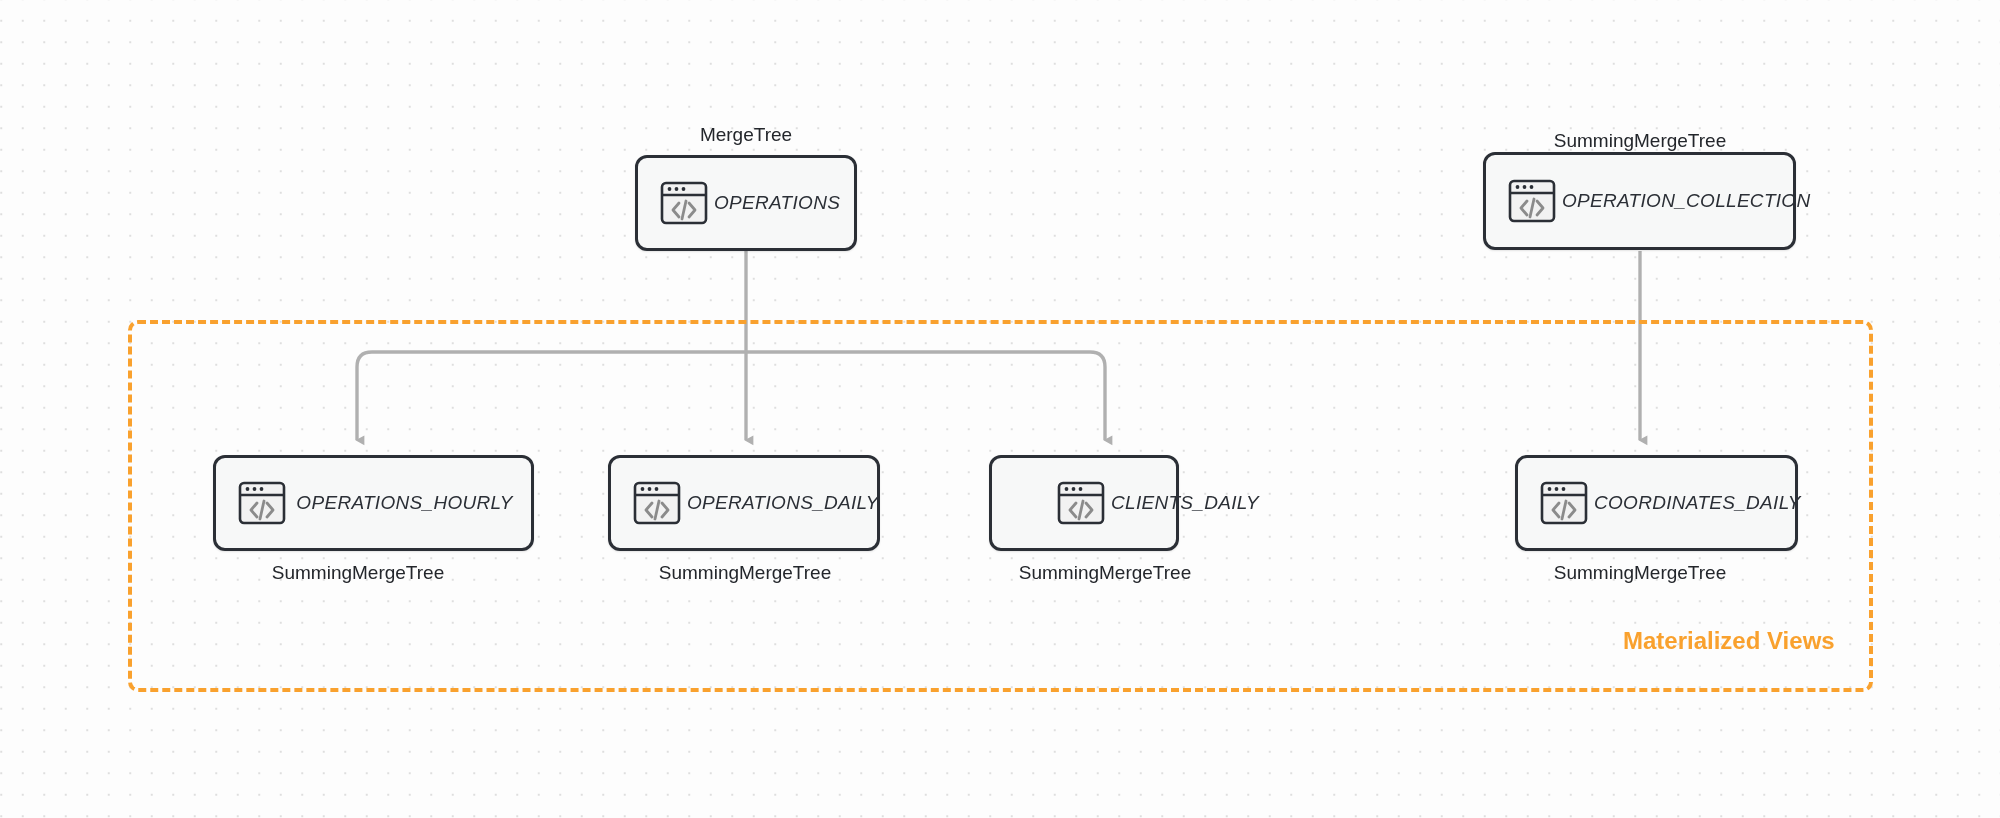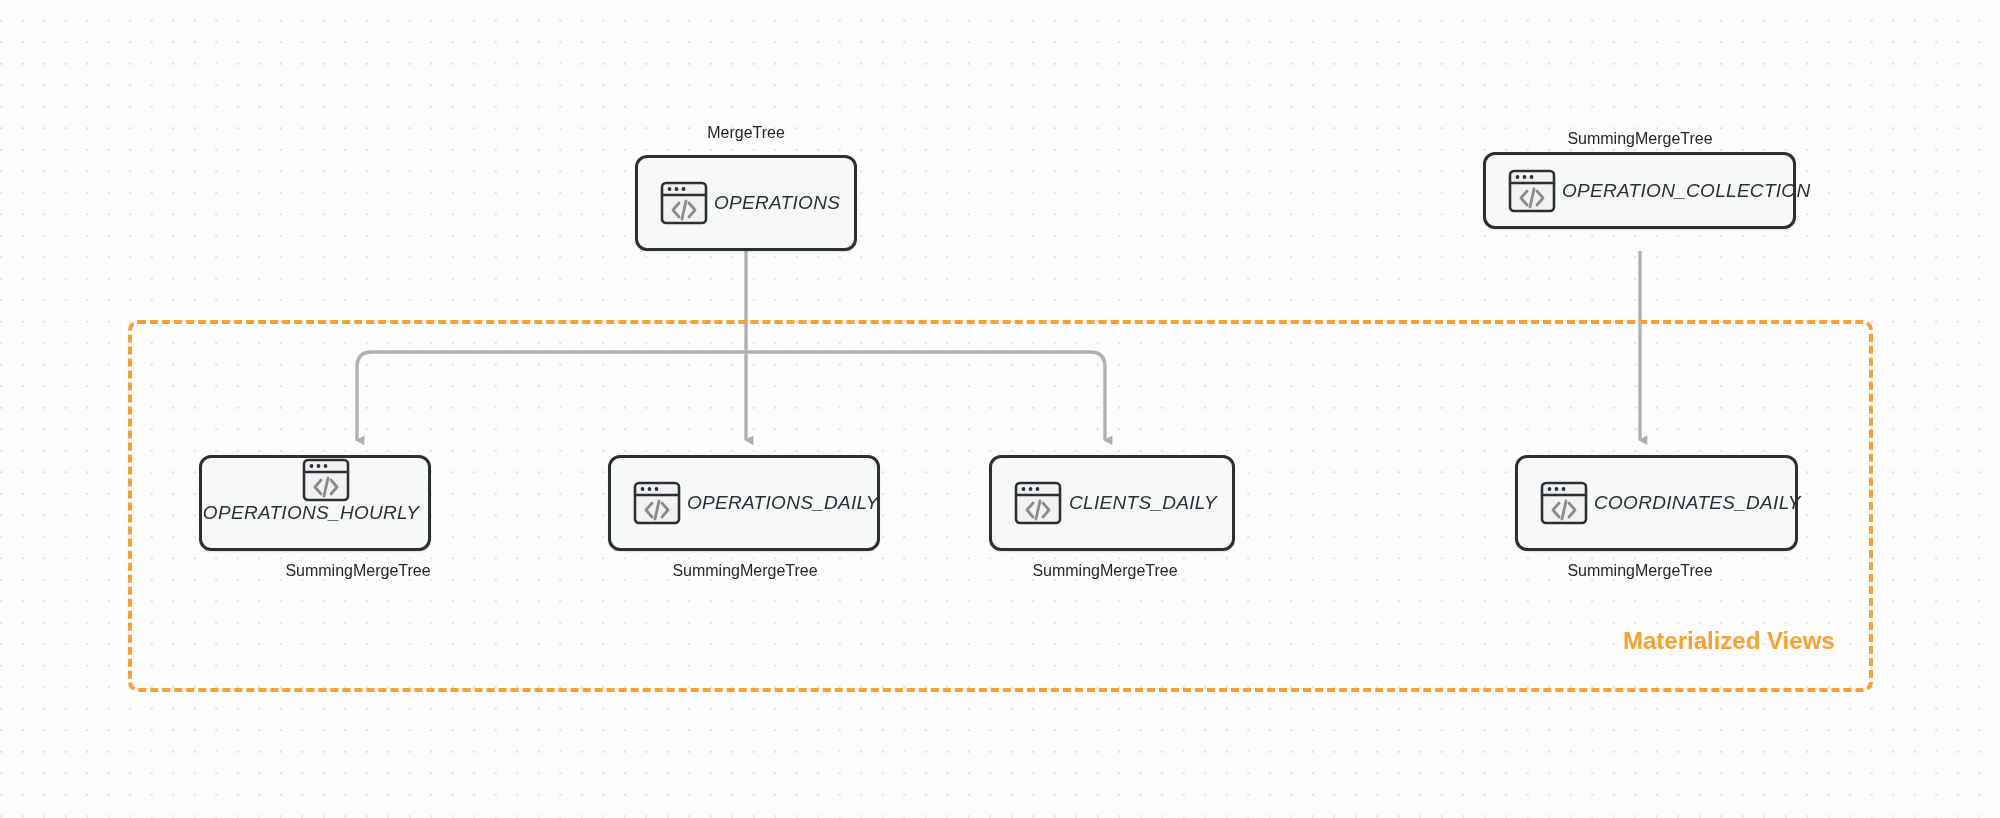--- a/index.html
+++ b/index.html
@@ -73,21 +73,21 @@
     letter-spacing: 0.3px;
     padding-right: 14px;
     padding-left: 6px;
     white-space: nowrap;
     font-family: "Liberation Sans", sans-serif;
   }
 
   
   .engine-caption {
     position: absolute;
-    font-size: 16px;
+    font-size: 19px;
     color: #23262b;
     white-space: nowrap;
     z-index: 4;
     font-family: "Liberation Sans", sans-serif;
   }
 </style>
 </head>
 <body>
 
 <div id="canvas">
@@ -125,37 +125,37 @@
         <circle cx="16.5" cy="8" r="1.9" fill="#2b2f36"></circle>
         <circle cx="23.5" cy="8" r="1.9" fill="#2b2f36"></circle>
         <path d="M19,22 L13,29 L19,36" stroke="#8b8b8b" stroke-width="2.8" fill="none" stroke-linecap="round" stroke-linejoin="round"></path>
         <path d="M29,22 L35,29 L29,36" stroke="#8b8b8b" stroke-width="2.8" fill="none" stroke-linecap="round" stroke-linejoin="round"></path>
         <path d="M26,20 L22,38" stroke="#8b8b8b" stroke-width="2.8" fill="none" stroke-linecap="round"></path>
       </svg>
     </span>
     <span class="node-label">OPERATIONS</span>
   </div>
 
-  <div class="node" style="left:1483px; top:152px; width:313px; height:77px;">
+  <div class="node" style="left:1483px; top:152px; width:313px; height:98px;">
     <span class="icon">
       <svg viewBox="0 0 48 44" width="48" height="44">
         <rect x="2" y="2" width="44" height="40" rx="4" ry="4" fill="#f2f2f2" stroke="#2b2f36" stroke-width="2.6"></rect>
         <path d="M2,14 L46,14" stroke="#2b2f36" stroke-width="2.6"></path>
         <circle cx="9.5" cy="8" r="1.9" fill="#2b2f36"></circle>
         <circle cx="16.5" cy="8" r="1.9" fill="#2b2f36"></circle>
         <circle cx="23.5" cy="8" r="1.9" fill="#2b2f36"></circle>
         <path d="M19,22 L13,29 L19,36" stroke="#8b8b8b" stroke-width="2.8" fill="none" stroke-linecap="round" stroke-linejoin="round"></path>
         <path d="M29,22 L35,29 L29,36" stroke="#8b8b8b" stroke-width="2.8" fill="none" stroke-linecap="round" stroke-linejoin="round"></path>
         <path d="M26,20 L22,38" stroke="#8b8b8b" stroke-width="2.8" fill="none" stroke-linecap="round"></path>
       </svg>
     </span>
     <span class="node-label">OPERATION_COLLECTION</span>
   </div>
 
-  <div class="node" style="left:199px; top:455px; width:232px; height:96px;flex-direction:column;">
+  <div class="node" style="left:213px; top:455px; width:321px; height:96px;">
     <span class="icon">
       <svg viewBox="0 0 48 44" width="48" height="44">
         <rect x="2" y="2" width="44" height="40" rx="4" ry="4" fill="#f2f2f2" stroke="#2b2f36" stroke-width="2.6"></rect>
         <path d="M2,14 L46,14" stroke="#2b2f36" stroke-width="2.6"></path>
         <circle cx="9.5" cy="8" r="1.9" fill="#2b2f36"></circle>
         <circle cx="16.5" cy="8" r="1.9" fill="#2b2f36"></circle>
         <circle cx="23.5" cy="8" r="1.9" fill="#2b2f36"></circle>
         <path d="M19,22 L13,29 L19,36" stroke="#8b8b8b" stroke-width="2.8" fill="none" stroke-linecap="round" stroke-linejoin="round"></path>
         <path d="M29,22 L35,29 L29,36" stroke="#8b8b8b" stroke-width="2.8" fill="none" stroke-linecap="round" stroke-linejoin="round"></path>
         <path d="M26,20 L22,38" stroke="#8b8b8b" stroke-width="2.8" fill="none" stroke-linecap="round"></path>
@@ -173,21 +173,21 @@
         <circle cx="16.5" cy="8" r="1.9" fill="#2b2f36"></circle>
         <circle cx="23.5" cy="8" r="1.9" fill="#2b2f36"></circle>
         <path d="M19,22 L13,29 L19,36" stroke="#8b8b8b" stroke-width="2.8" fill="none" stroke-linecap="round" stroke-linejoin="round"></path>
         <path d="M29,22 L35,29 L29,36" stroke="#8b8b8b" stroke-width="2.8" fill="none" stroke-linecap="round" stroke-linejoin="round"></path>
         <path d="M26,20 L22,38" stroke="#8b8b8b" stroke-width="2.8" fill="none" stroke-linecap="round"></path>
       </svg>
     </span>
     <span class="node-label">OPERATIONS_DAILY</span>
   </div>
 
-  <div class="node" style="left:989px; top:455px; width:246px; height:96px;">
+  <div class="node" style="left:989px; top:455px; width:190px; height:96px;padding-left:43px;">
     <span class="icon">
       <svg viewBox="0 0 48 44" width="48" height="44">
         <rect x="2" y="2" width="44" height="40" rx="4" ry="4" fill="#f2f2f2" stroke="#2b2f36" stroke-width="2.6"></rect>
         <path d="M2,14 L46,14" stroke="#2b2f36" stroke-width="2.6"></path>
         <circle cx="9.5" cy="8" r="1.9" fill="#2b2f36"></circle>
         <circle cx="16.5" cy="8" r="1.9" fill="#2b2f36"></circle>
         <circle cx="23.5" cy="8" r="1.9" fill="#2b2f36"></circle>
         <path d="M19,22 L13,29 L19,36" stroke="#8b8b8b" stroke-width="2.8" fill="none" stroke-linecap="round" stroke-linejoin="round"></path>
         <path d="M29,22 L35,29 L29,36" stroke="#8b8b8b" stroke-width="2.8" fill="none" stroke-linecap="round" stroke-linejoin="round"></path>
         <path d="M26,20 L22,38" stroke="#8b8b8b" stroke-width="2.8" fill="none" stroke-linecap="round"></path>

